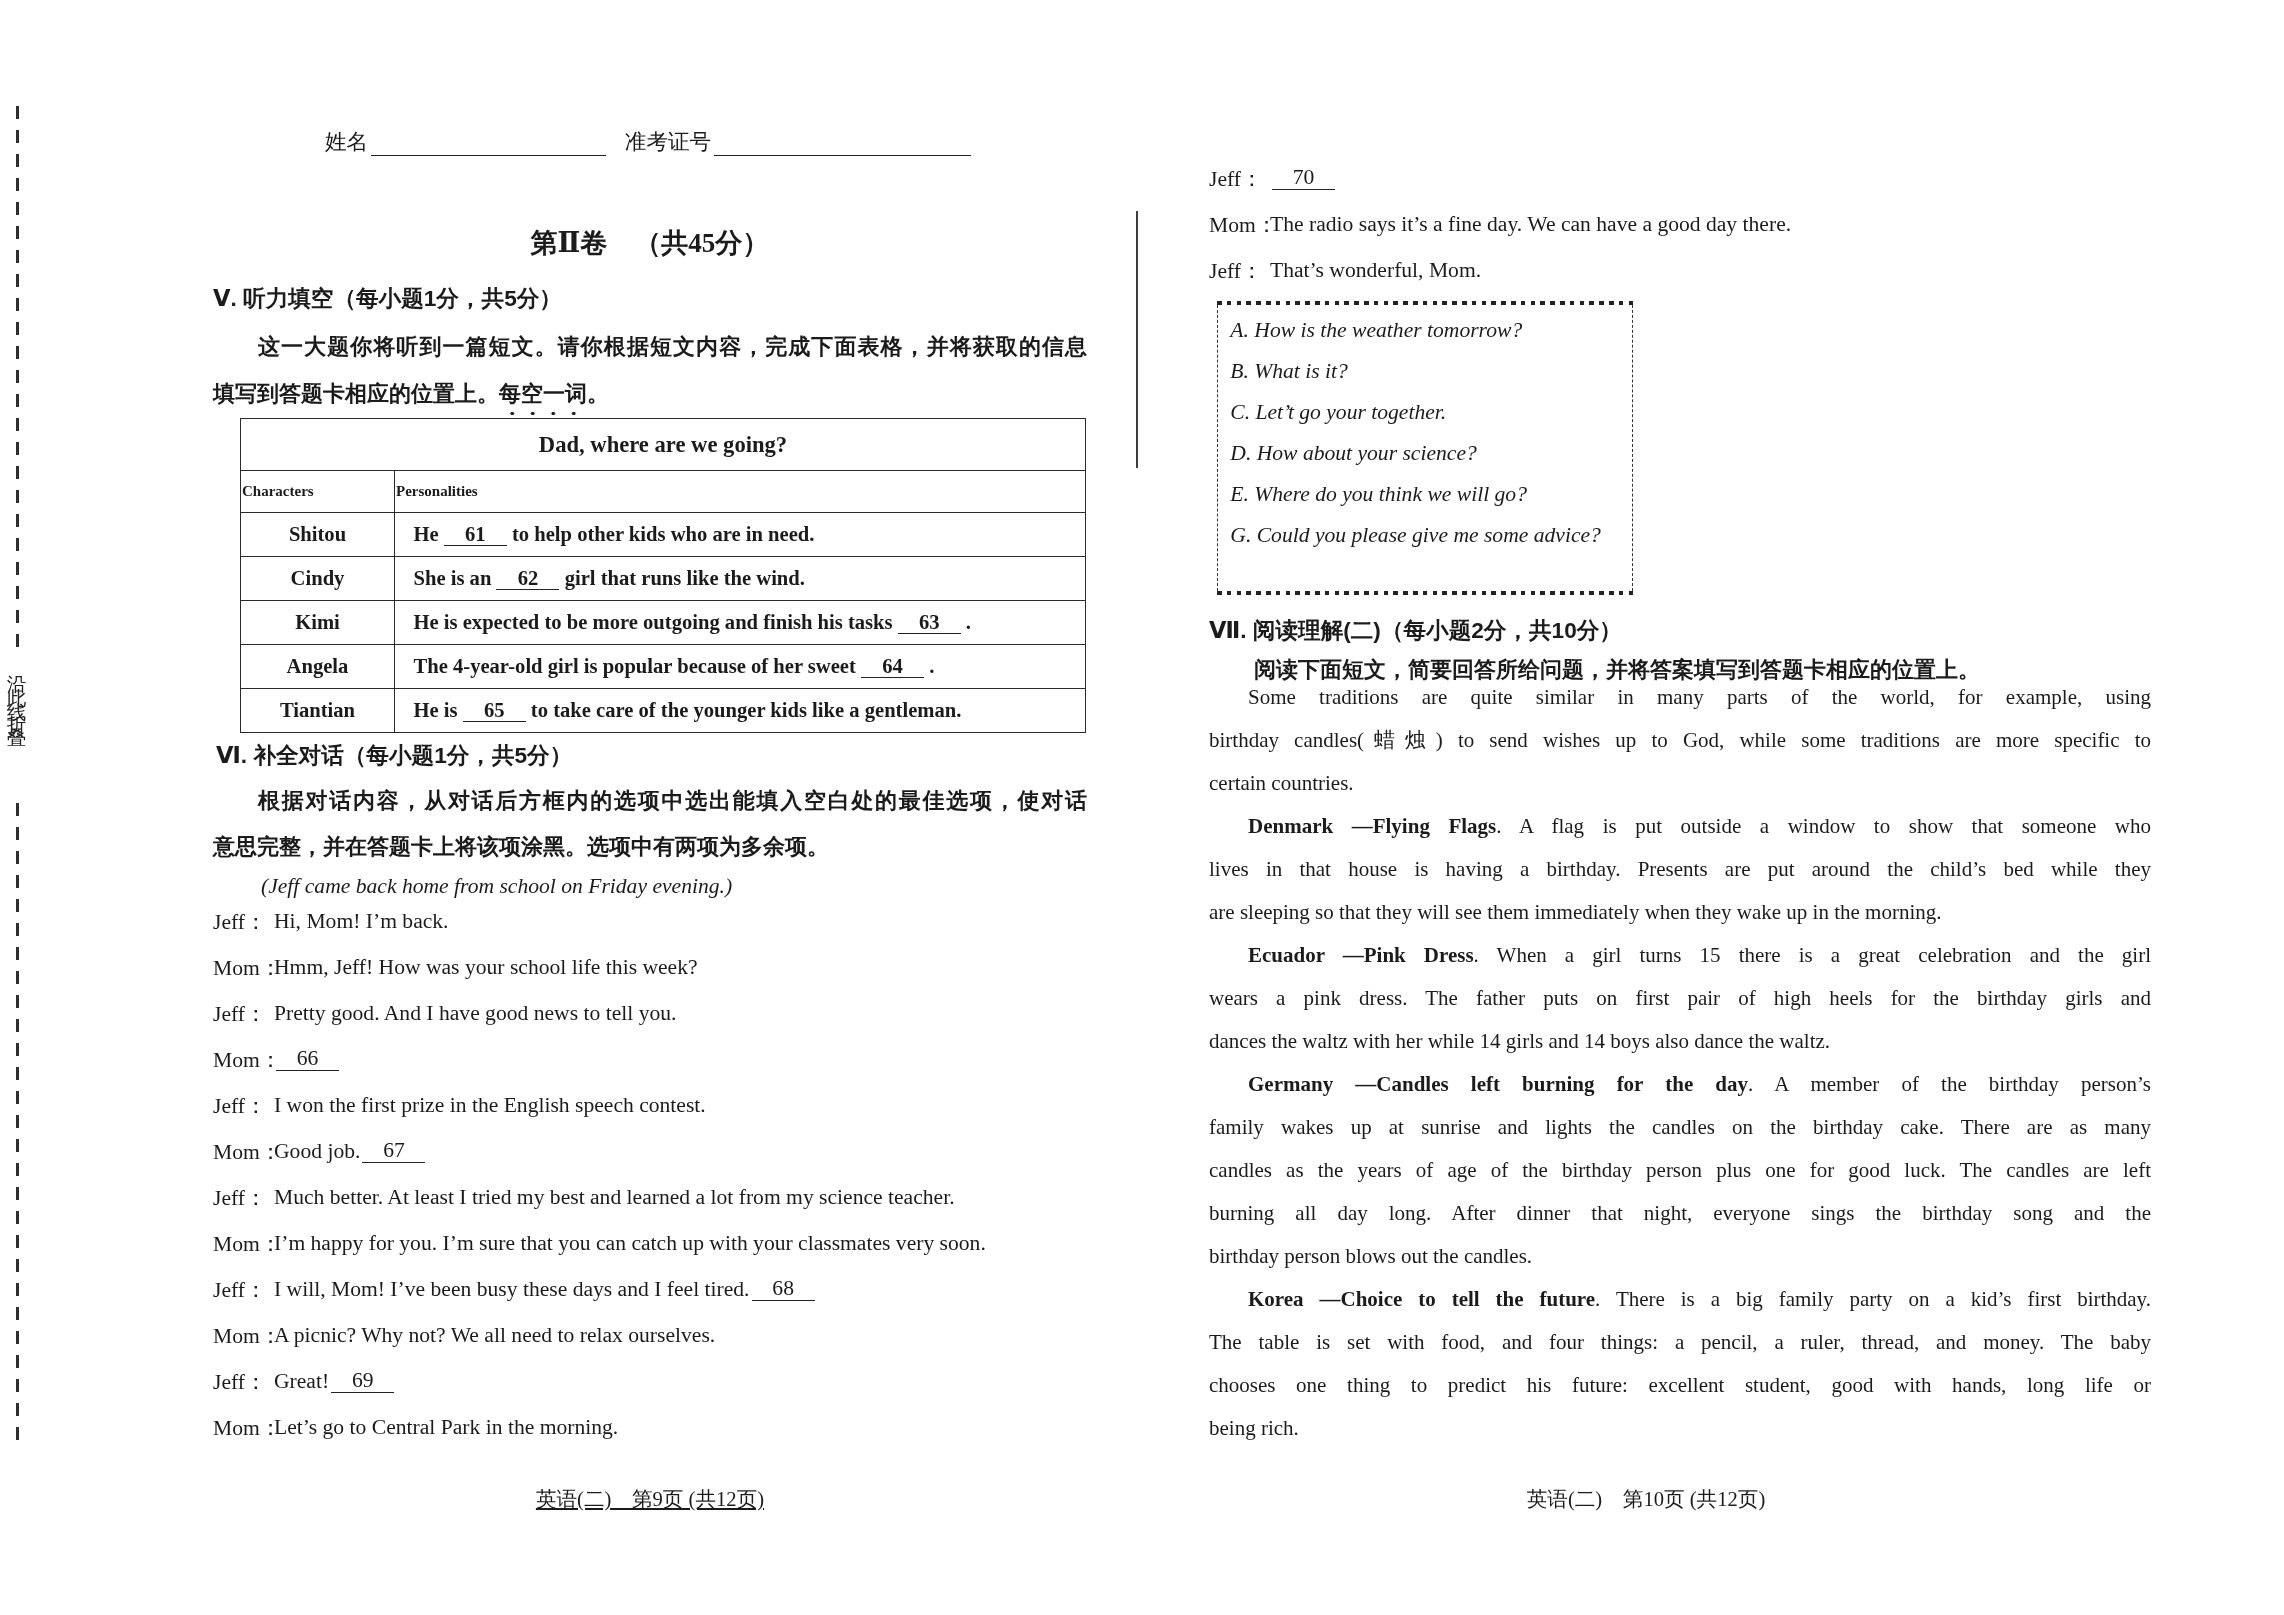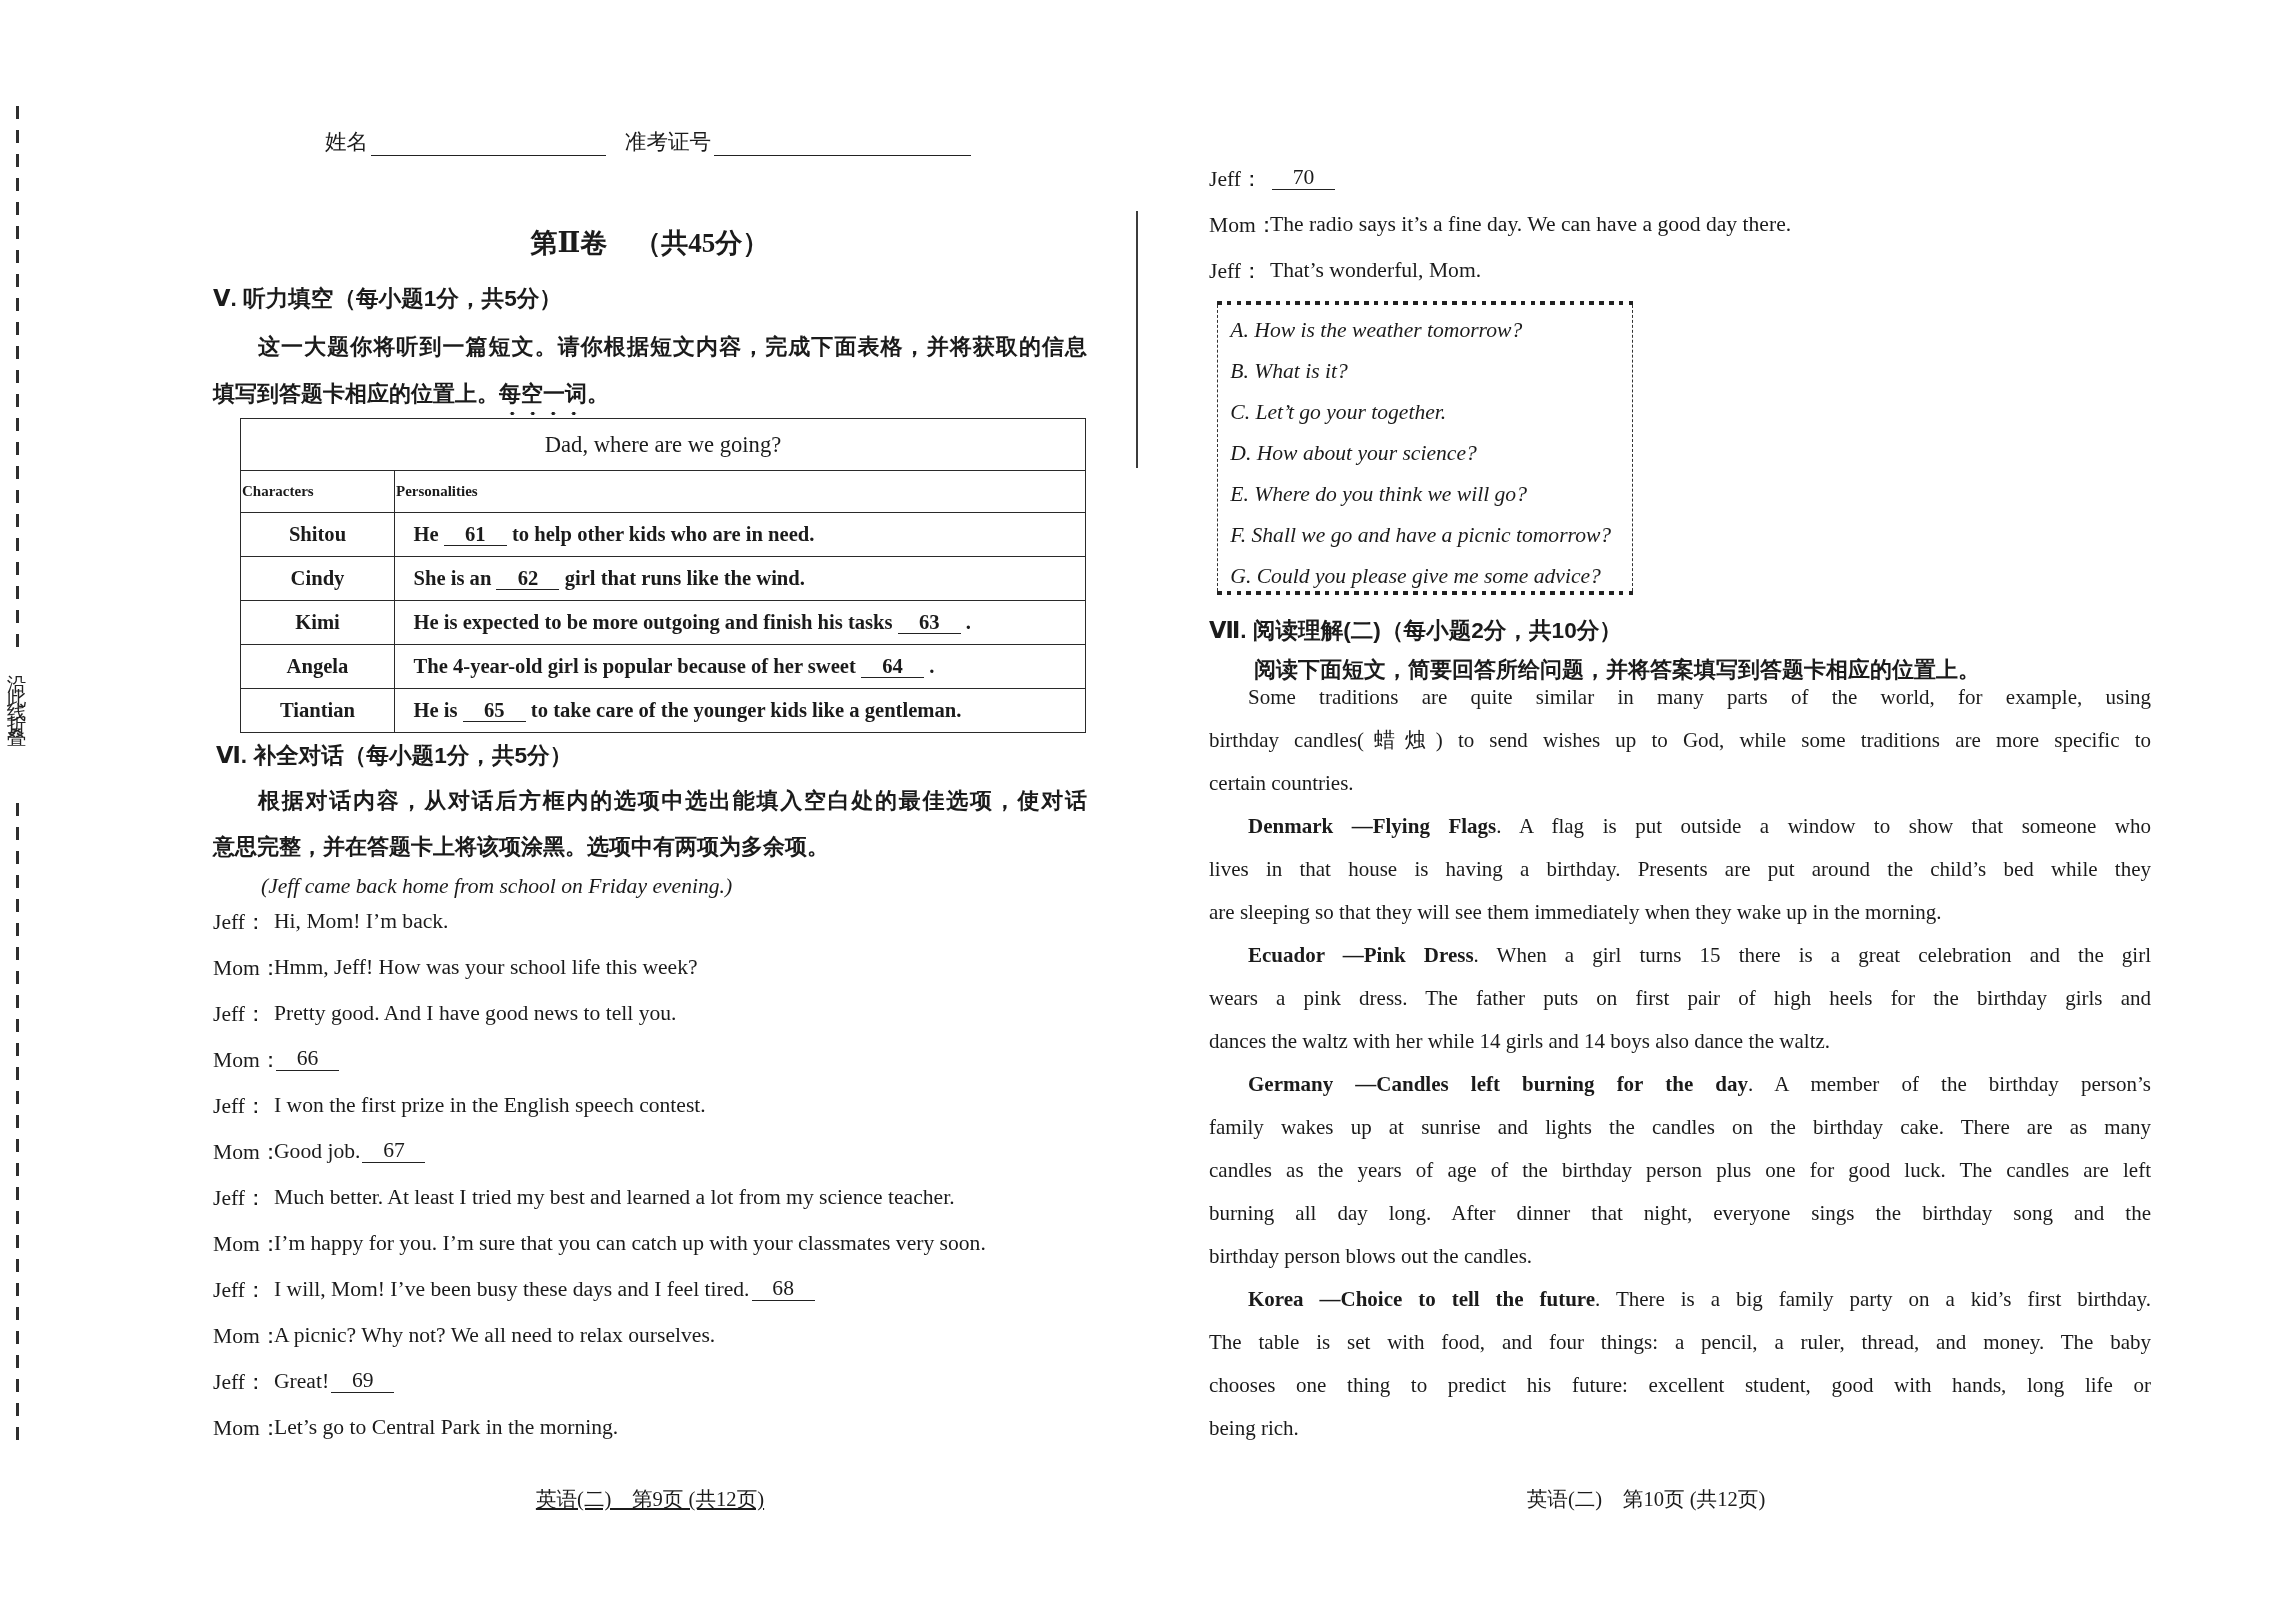--- a/index.html
+++ b/index.html
@@ -43,21 +43,21 @@
   #i5b { left:213px; top:379px; }
 
   .emph { position:relative; display:inline-block; }
   .emph::after { content:""; position:absolute; left:3.1px; right:3.1px; bottom:-8.2px; height:7.2px;
     background-image:radial-gradient(circle 3.1px at center,#222 60%,transparent 66%);
     background-size:25% 7.2px; background-repeat:repeat-x; }
 
   
   #ltable { left:240px; top:418px; width:846px; border-collapse:collapse; }
   #ltable td { border:1.5px solid #2a2a2a;font-weight:bold; }
-  #ltable .t-title td { height:49px; text-align:center; font-weight:normal; font-size:22.6px; }
+  #ltable .t-title td { height:49px; text-align:center; font-weight:bold; font-size:22.6px; }
   #ltable .t-head td { height:39px; text-align:left; font-weight:bold; font-size:15px; }
   #ltable .t-row td { height:41px; font-size:20.6px; }
   #ltable .c-name { text-align:center; }
   #ltable .c-pers { padding-left:18.5px; }
 
   .blank { display:inline-block; min-width:63px; text-align:center;
     border-bottom:1.5px solid #222; line-height:1.05; }
 
   #h6 { left:216px; top:740px; }
   #i6a { left:213px; top:786px; }
@@ -232,21 +232,20 @@
         <span>That’s wonderful, Mom.</span>
       </div>
   </div>
 
   <div class="abs" id="opt-box">
     <div class="opt-line">A. How is the weather tomorrow?</div>
     <div class="opt-line">B. What is it?</div>
     <div class="opt-line">C. Let’t go your together.</div>
     <div class="opt-line">D. How about your science?</div>
     <div class="opt-line">E. Where do you think we will go?</div>
-    <div class="opt-line">F. Shall we go and have a picnic tomorrow?</div>
     <div class="opt-line">G. Could you please give me some advice?</div>
   </div>
 
   <div class="abs cjk sec-head" id="h7">Ⅶ. 阅读理解(二)（每小题2分，共10分）</div>
   <div class="abs cjk inst ll ind" id="i7">阅读下面短文，简要回答所给问题，并将答案填写到答题卡相应的位置上。</div>
 
   <div class="abs" id="passage">
     <div class="pl jl ind"><span>Some traditions are quite similar in many parts of the world, for example, using</span></div>
     <div class="pl jl"><span>birthday candles(蜡烛) to send wishes up to God, while some traditions are more specific to</span></div>
     <div class="pl ll"><span>certain countries.</span></div>

